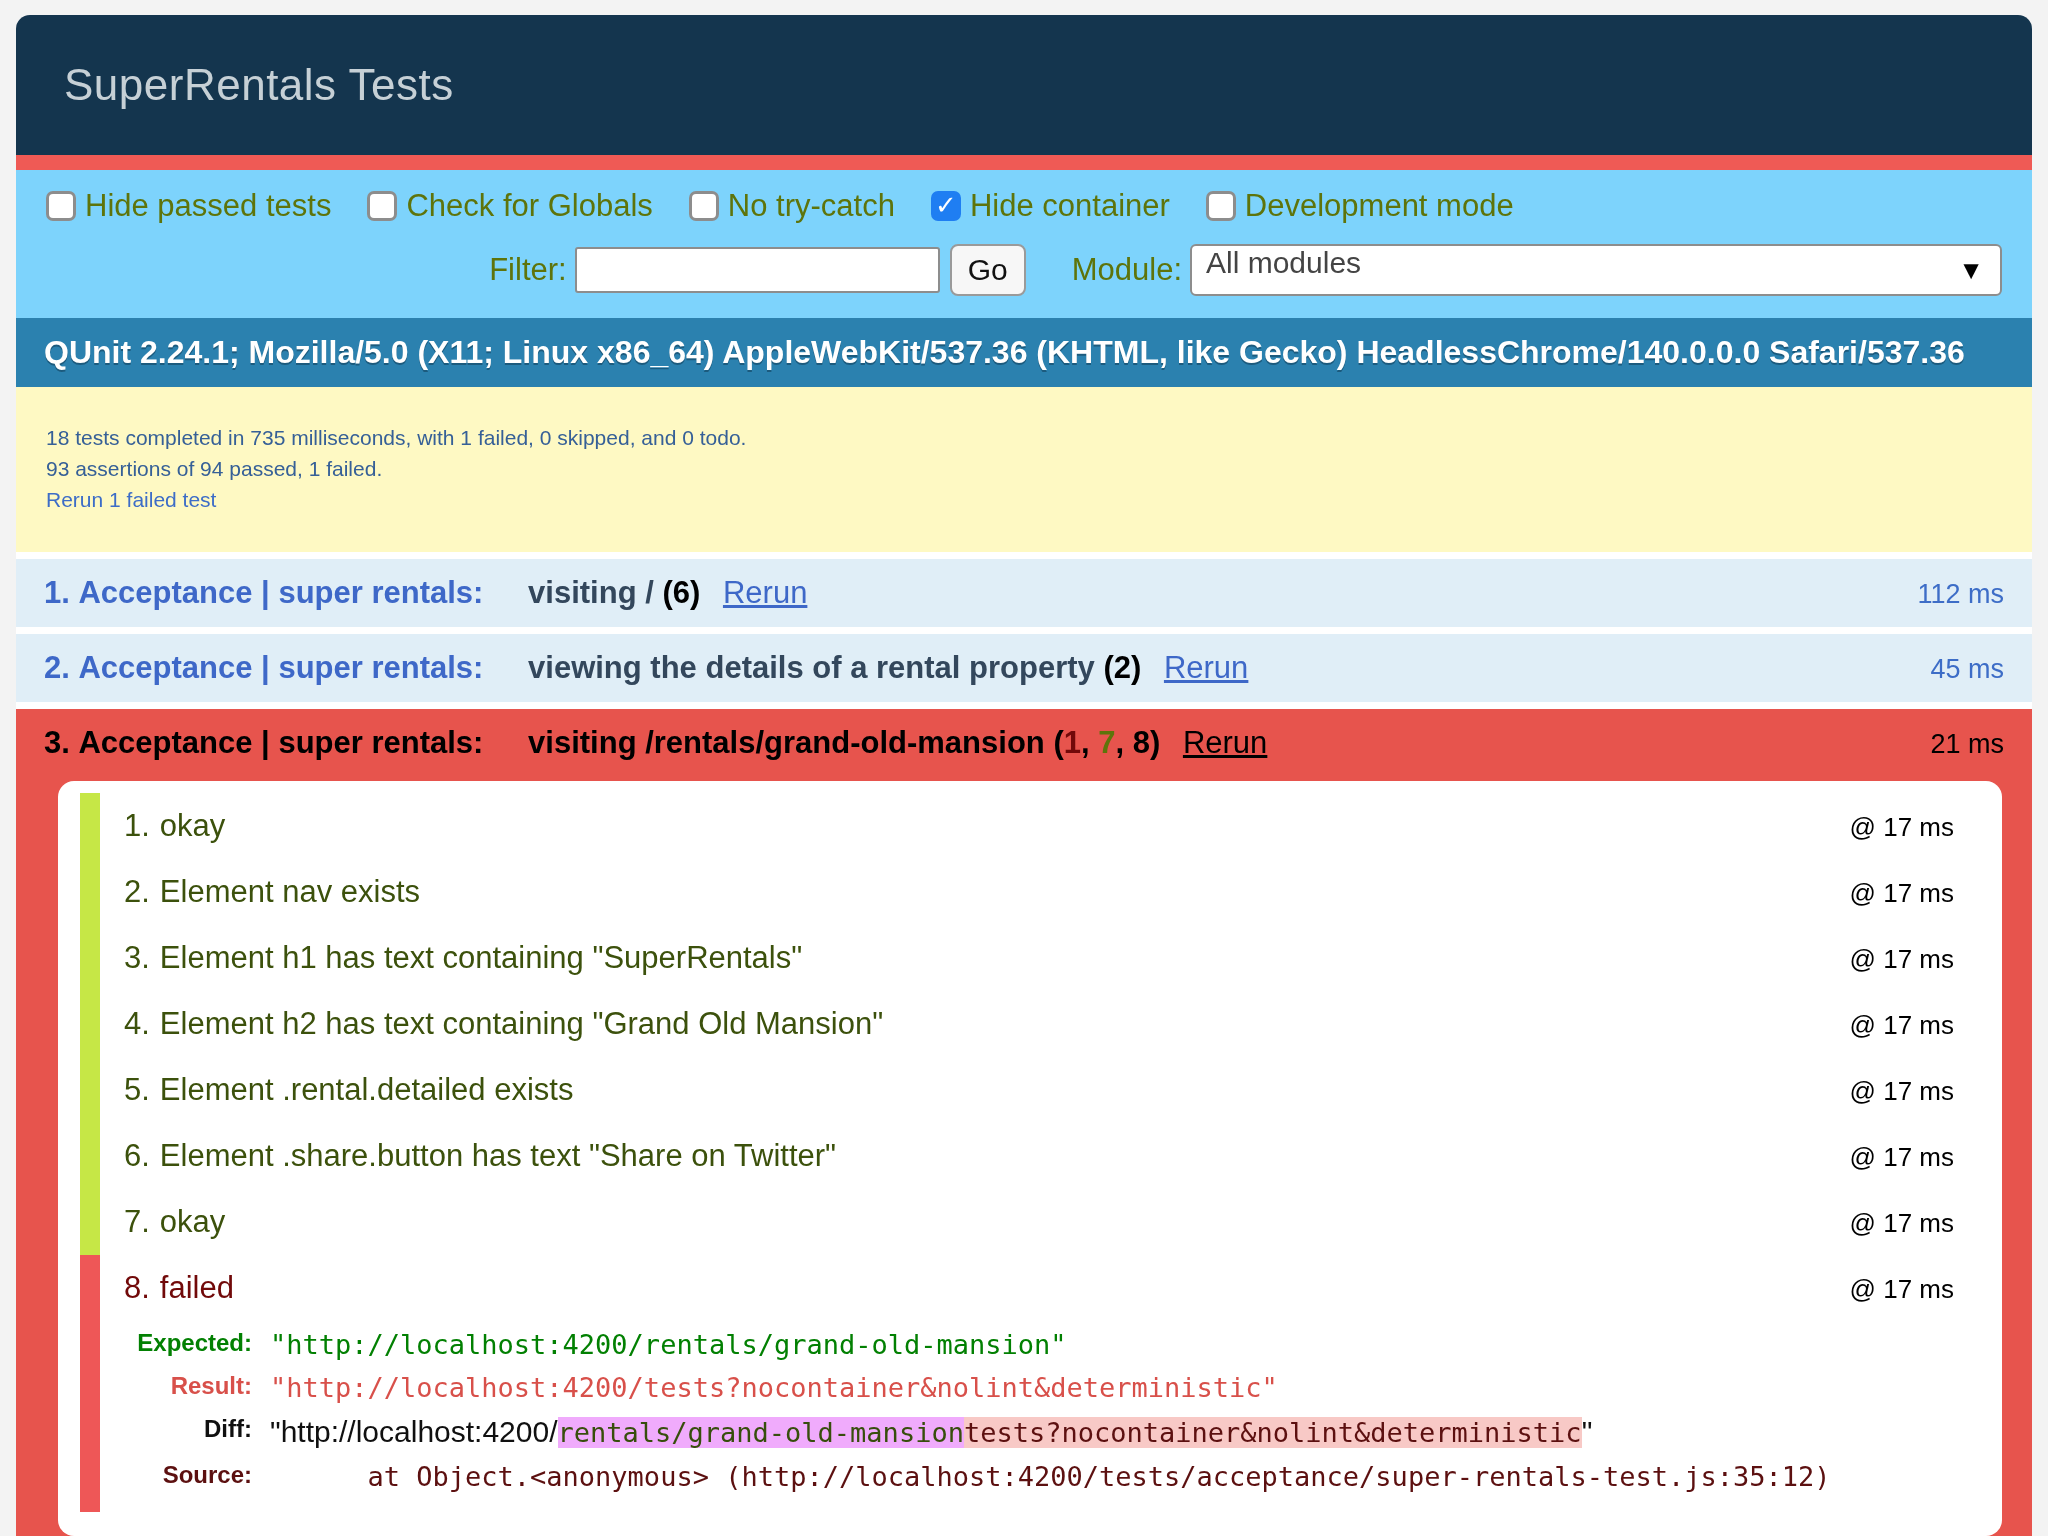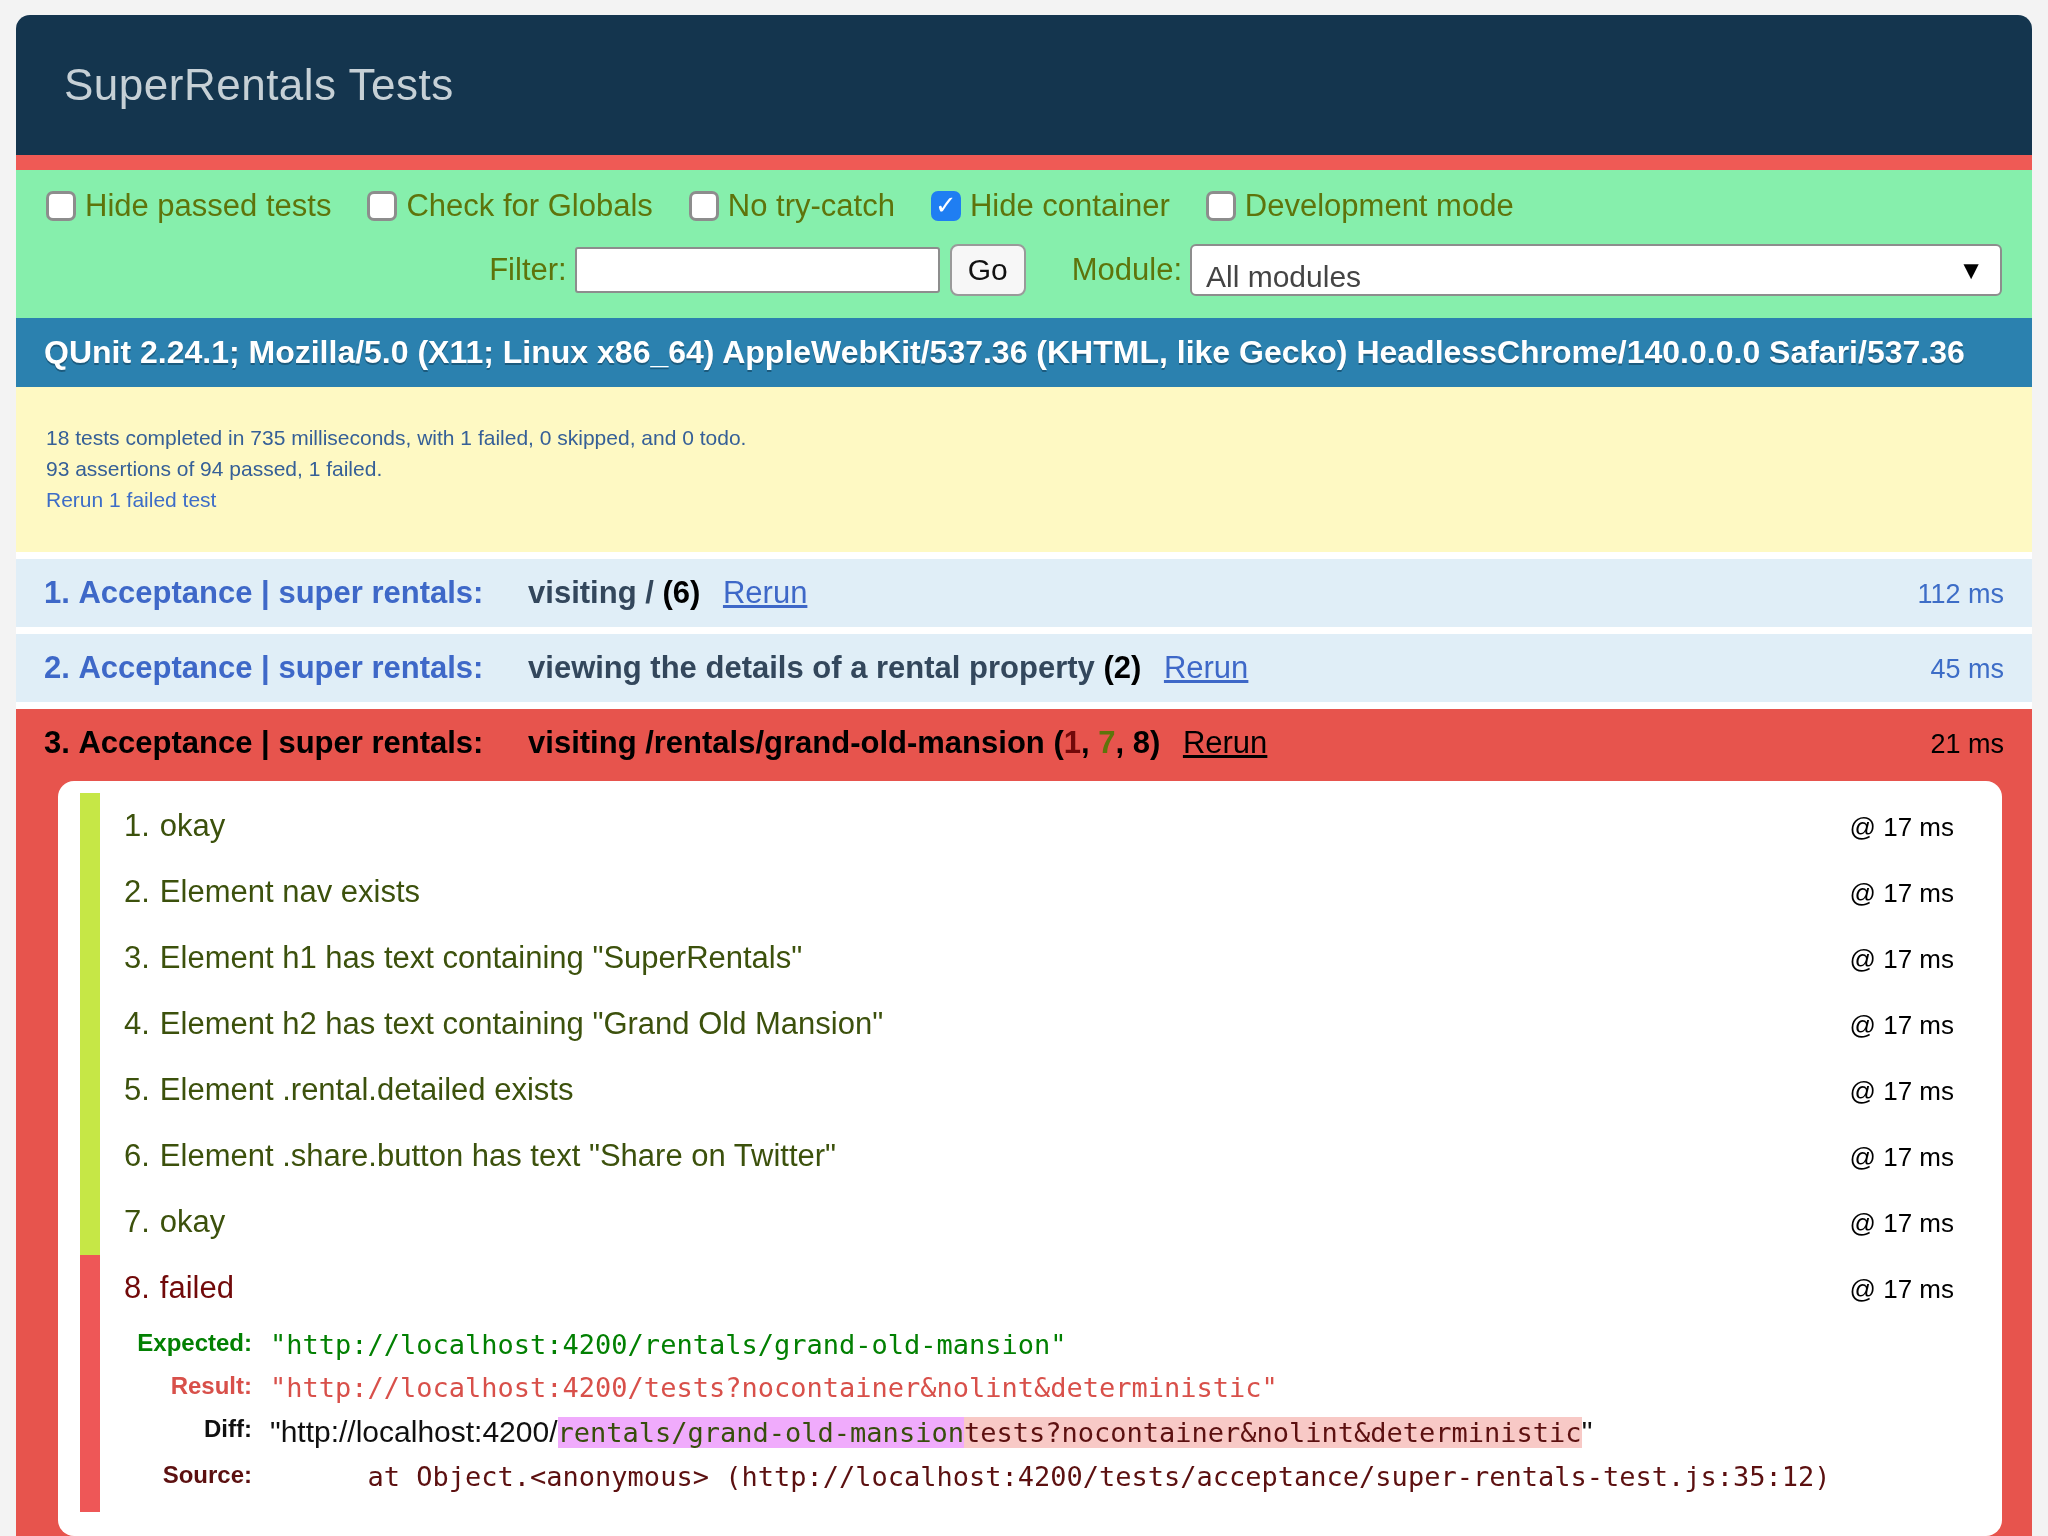--- a/index.html
+++ b/index.html
@@ -13,21 +13,21 @@
 
   
   .qunit-header {
     background:#14354e; height:140px; border-radius:14px 14px 0 0;
     display:flex; align-items:center; padding:0 48px;
   }
   .qunit-header h1 { color:#c6d0d6; font-size:44px; font-weight:500; letter-spacing:0.5px; }
   .qunit-banner { height:15px; background:#ef5a55; }
 
   
-  .toolbar { background:#86efac; padding:18px 30px 22px 30px; }
+  .toolbar { background:#7dd3fc; padding:18px 30px 22px 30px; }
   .cb-row { display:flex; align-items:center; gap:36px; }
   .cb-item { display:flex; align-items:center; gap:9px; cursor:default; }
   .cb {
     width:30px; height:30px; background:#fff; border:3px solid #8d8d8d;
     border-radius:7px; display:inline-flex; align-items:center; justify-content:center;
     flex:none;
   }
   .cb.checked { background:#1f7ef2; border-color:#1f7ef2; }
   .cb .tick { display:none; color:#fff; font-size:26px; font-weight:bold; line-height:1; margin-top:-2px; }
   .cb.checked .tick { display:block; }
@@ -40,21 +40,21 @@
     font-family:"Liberation Sans","DejaVu Sans",sans-serif;
   }
   .go-btn {
     margin-left:10px; height:52px; padding:0 16px; font-size:30px; color:#111;
     background:#f7f7f7; border:2px solid #9a9a9a; border-radius:8px;
     font-family:"Liberation Sans","DejaVu Sans",sans-serif;
   }
   .module-label { margin-left:46px; }
   .module-select {
     position:relative; margin-left:8px; width:812px; height:52px; background:#fff;
-    border:2px solid #8d8d8d; border-radius:6px; display:flex; align-items:flex-end;
+    border:2px solid #8d8d8d; border-radius:6px; display:flex; align-items:flex-start;
     padding:0 50px 0 14px; font-size:30px; color:#444;
   }
   .module-select .arrow {
     position:absolute; right:16px; top:50%; transform:translateY(-50%);
     font-size:26px; color:#000;
   }
 
   
   .useragent {
     background:#2b81af; color:#fff; font-size:32px; font-weight:bold;

